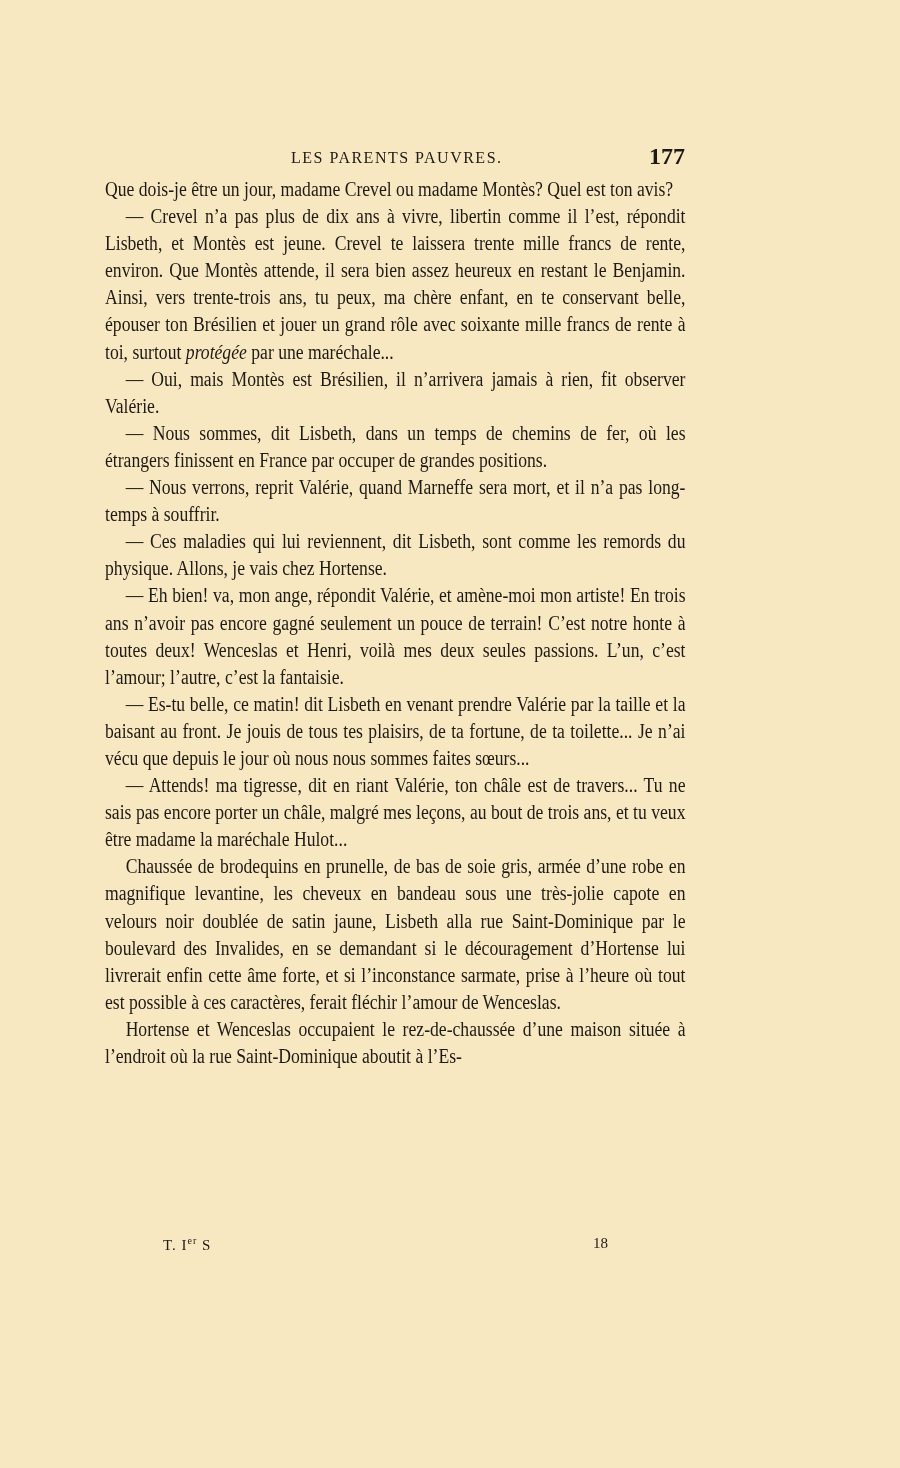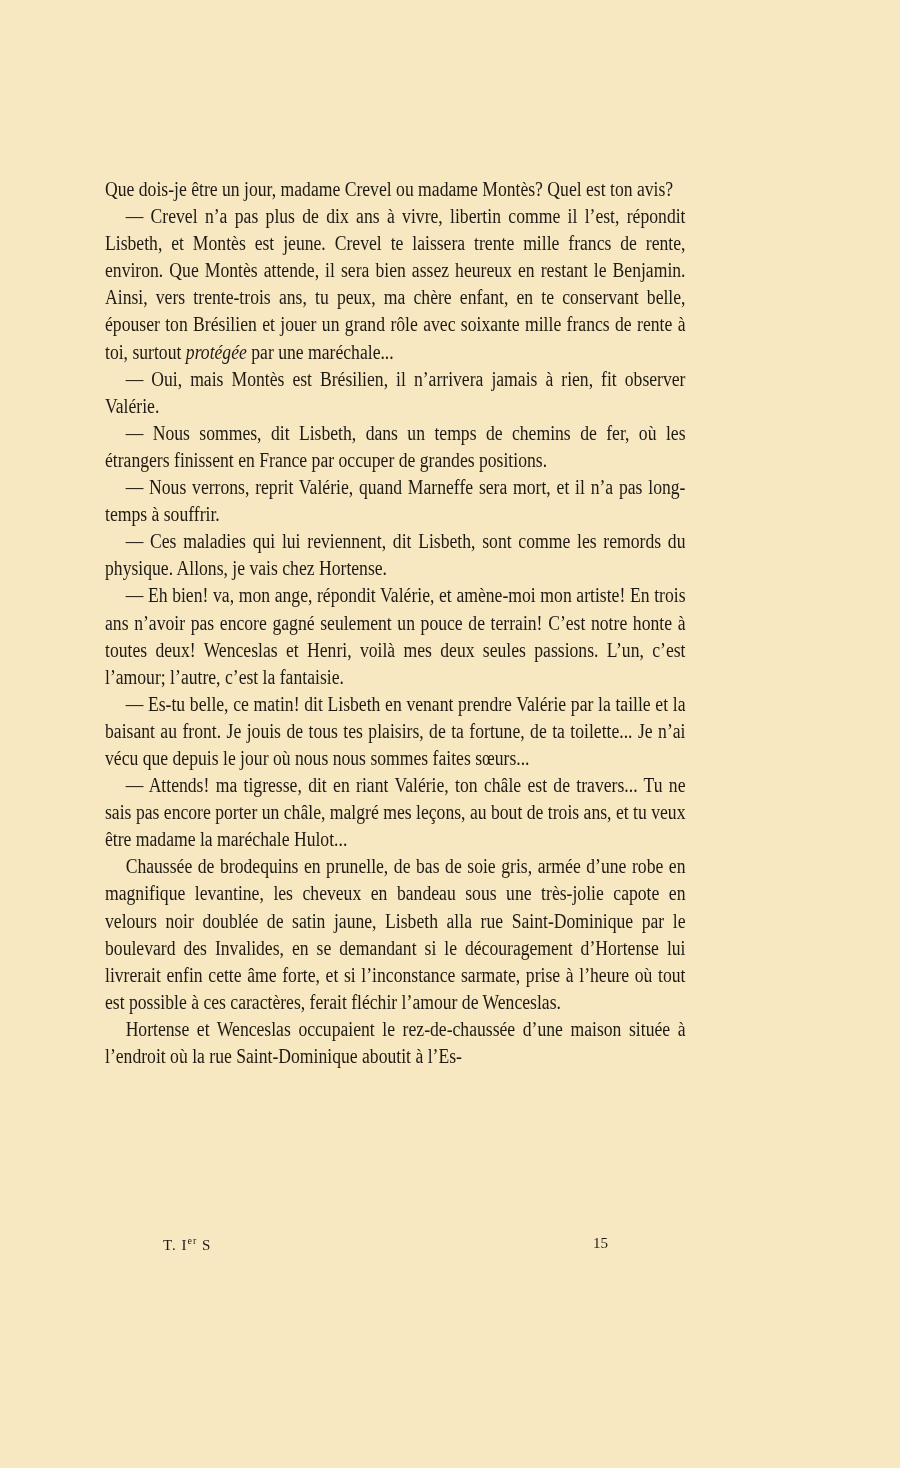--- a/index.html
+++ b/index.html
@@ -33,32 +33,36 @@
   .para em { font-style: italic; }
   .footer { position: absolute; top: 1235px; left: 105px; width: 580px; height: 24px; font-size: 15px; font-weight: normal; }
   .signature { position: absolute; left: 58px; top: 0; letter-spacing: 1px; }
   .signature sup { font-size: 10px; }
   .sheet-number { position: absolute; left: 488px; top: 0; }
 </style>
 </head>
 <body>
 
 <div class="page">
+  <div class="header">
+    <span class="running-title">LES PARENTS PAUVRES.</span>
+    <span class="page-number">177</span>
+  </div>
 
   <div class="text">
     <p class="para first">Que dois-je être un jour, madame Crevel ou madame Montès? Quel est ton avis?</p>
     <p class="para"><span>— Crevel n’a pas plus de dix ans à vivre, libertin comme il l’est, répondit Lisbeth, et Montès est jeune. Crevel te laissera trente mille francs de rente, environ. Que Montès attende, il sera bien assez heureux en restant le Benjamin. Ainsi, vers trente-trois ans, tu peux, ma chère enfant, en te conservant belle, épouser ton Brésilien et jouer un grand rôle avec soixante mille francs de rente à toi, surtout </span><em>protégée</em><span> par une maréchale...</span></p>
     <p class="para">— Oui, mais Montès est Brésilien, il n’arrivera jamais à rien, fit observer Valérie.</p>
     <p class="para">— Nous sommes, dit Lisbeth, dans un temps de chemins de fer, où les étrangers finissent en France par occuper de grandes positions.</p>
     <p class="para">— Nous verrons, reprit Valérie, quand Marneffe sera mort, et il n’a pas long-temps à souffrir.</p>
     <p class="para">— Ces maladies qui lui reviennent, dit Lisbeth, sont comme les remords du physique. Allons, je vais chez Hortense.</p>
     <p class="para">— Eh bien! va, mon ange, répondit Valérie, et amène-moi mon artiste! En trois ans n’avoir pas encore gagné seulement un pouce de terrain! C’est notre honte à toutes deux! Wenceslas et Henri, voilà mes deux seules passions. L’un, c’est l’amour; l’autre, c’est la fantaisie.</p>
     <p class="para">— Es-tu belle, ce matin! dit Lisbeth en venant prendre Valérie par la taille et la baisant au front. Je jouis de tous tes plaisirs, de ta fortune, de ta toilette... Je n’ai vécu que depuis le jour où nous nous sommes faites sœurs...</p>
     <p class="para">— Attends! ma tigresse, dit en riant Valérie, ton châle est de travers... Tu ne sais pas encore porter un châle, malgré mes leçons, au bout de trois ans, et tu veux être madame la maréchale Hulot...</p>
     <p class="para">Chaussée de brodequins en prunelle, de bas de soie gris, armée d’une robe en magnifique levantine, les cheveux en bandeau sous une très-jolie capote en velours noir doublée de satin jaune, Lisbeth alla rue Saint-Dominique par le boulevard des Invalides, en se demandant si le découragement d’Hortense lui livrerait enfin cette âme forte, et si l’inconstance sarmate, prise à l’heure où tout est possible à ces caractères, ferait fléchir l’amour de Wenceslas.</p>
     <p class="para">Hortense et Wenceslas occupaient le rez-de-chaussée d’une maison située à l’endroit où la rue Saint-Dominique aboutit à l’Es-</p>
   </div>
 
   <div class="footer">
     <span class="signature"><span>T. I</span><sup>er</sup><span> S</span></span>
-    <span class="sheet-number">15</span>
+    <span class="sheet-number">18</span>
   </div>
 </div>
 
 </body></html>

